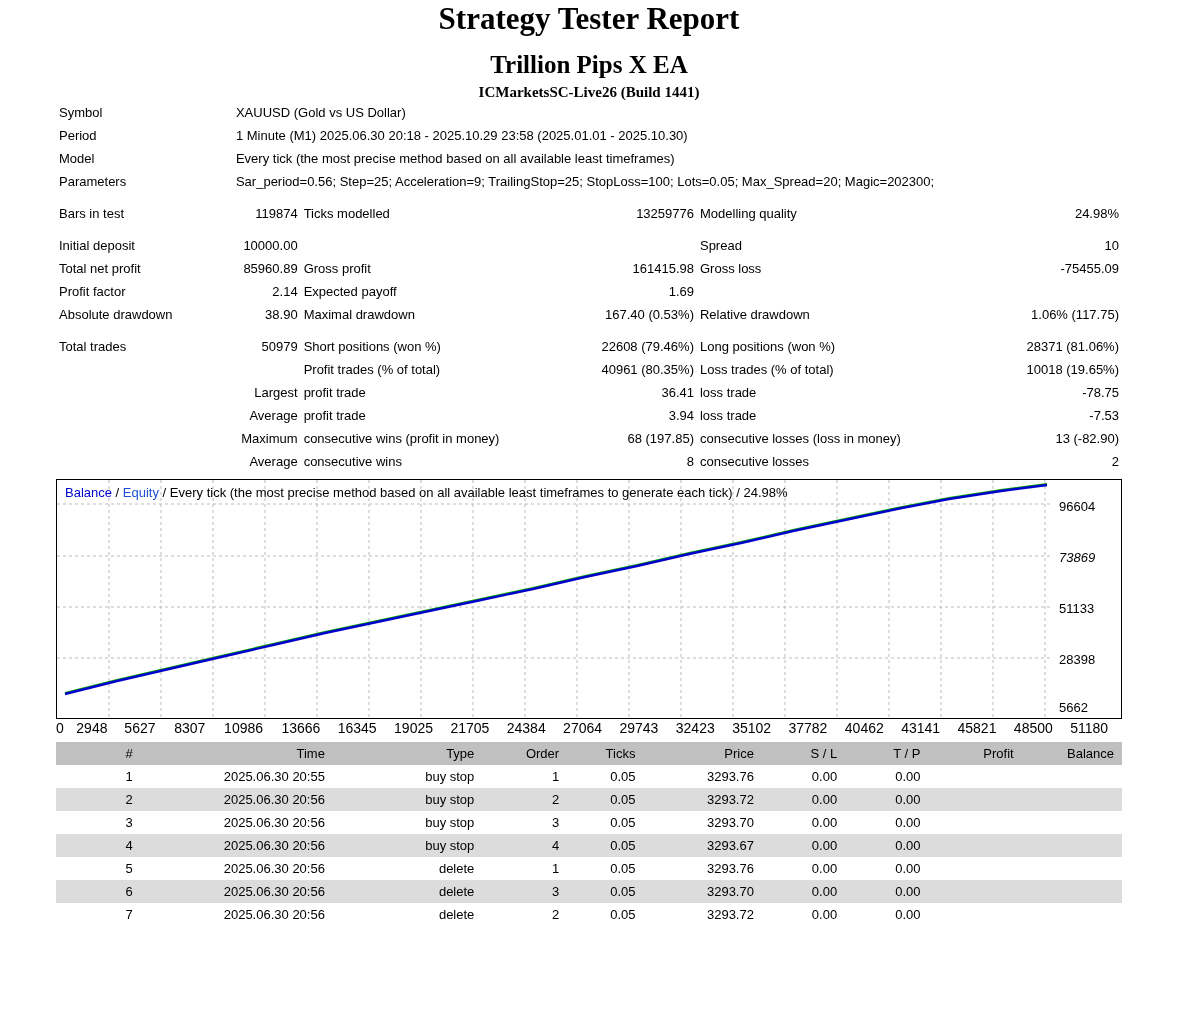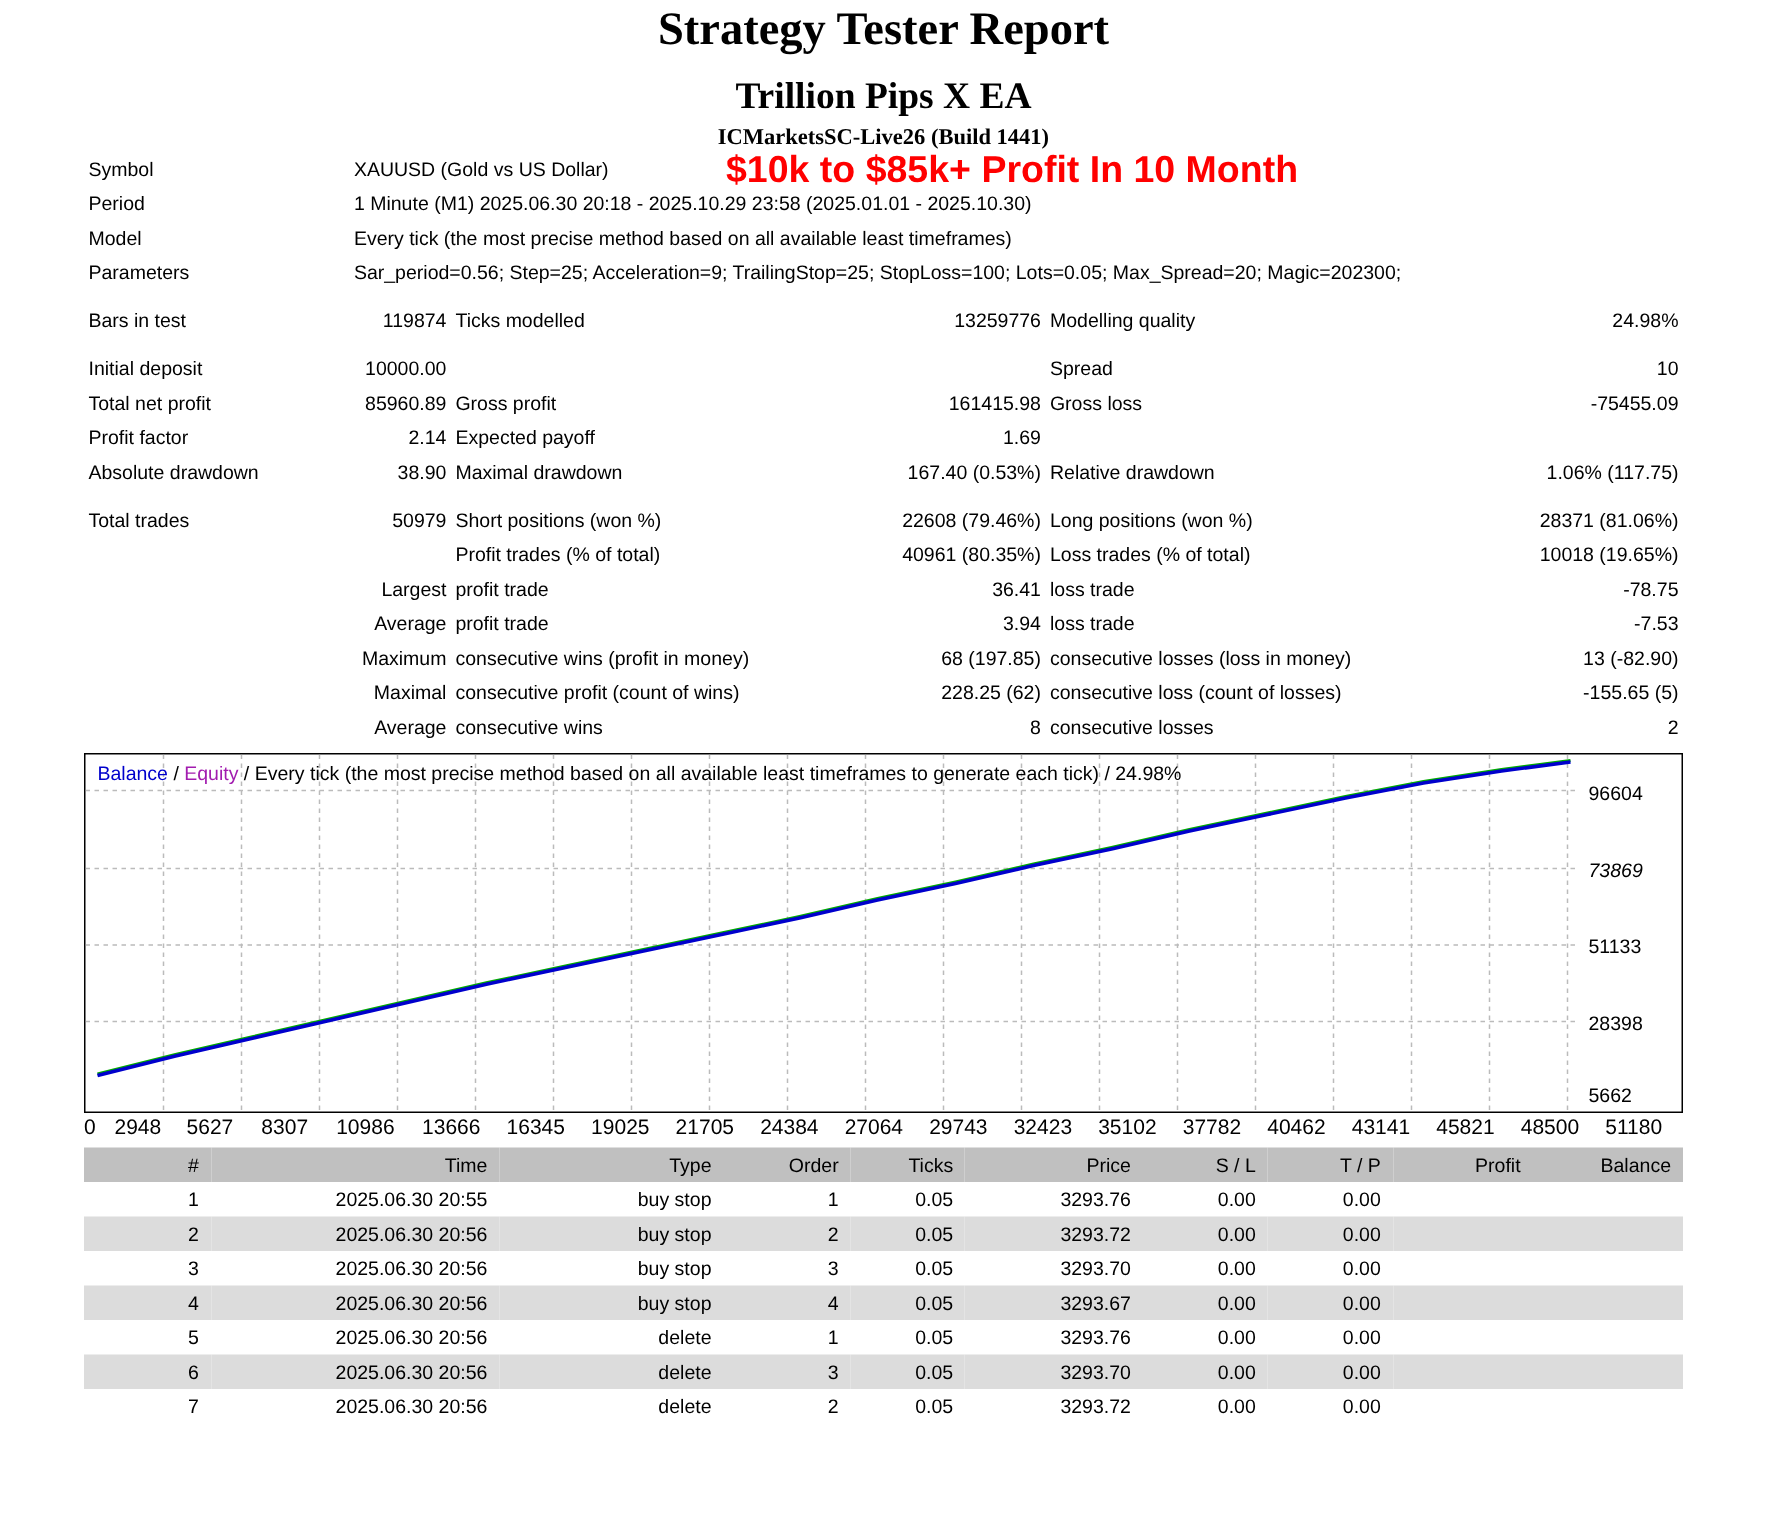--- a/index.html
+++ b/index.html
@@ -89,21 +89,21 @@
     overflow:hidden;
   }
   .chart-legend{
     position:absolute;
     left:8px;top:5px;
     font-size:13px;
     white-space:nowrap;
     z-index:5;
   }
   .lg-balance{color:#0000cc;}
-  .lg-equity{color:#a21caf;}
+  .lg-equity{color:#1d4ed8;}
   .lg-rest{color:#000;}
   .yaxis{
     position:absolute;
     right:0;top:0;width:70px;height:100%;
     font-size:13px;
   }
   .ylab{
     position:absolute;
     left:8px;
     transform:translateY(-50%);
@@ -155,21 +155,20 @@
 </style>
 </head>
 <body>
 
 <div class="page">
 
   <div class="title-main">Strategy Tester Report</div>
   <div class="title-sub">Trillion Pips X EA</div>
   <div class="title-broker">ICMarketsSC-Live26 (Build 1441)</div>
 
-  <div class="banner">$10k to $85k+ Profit In 10 Month</div>
 
   <table class="summary">
     <tbody>
         <tr>
       <td class="lbl c1">Symbol</td>
       <td class="lbl" colspan="5">XAUUSD (Gold vs US Dollar)</td>
     </tr>
     <tr>
       <td class="lbl c1">Period</td>
       <td class="lbl" colspan="5">1 Minute (M1) 2025.06.30 20:18 - 2025.10.29 23:58 (2025.01.01 - 2025.10.30)</td>
@@ -263,28 +262,20 @@
       <td class="lbl">loss trade</td>
       <td class="num">-7.53</td>
     </tr>
     <tr>
       <td></td>
       <td class="num">Maximum</td>
       <td class="lbl">consecutive wins (profit in money)</td>
       <td class="num">68 (197.85)</td>
       <td class="lbl">consecutive losses (loss in money)</td>
       <td class="num">13 (-82.90)</td>
-    </tr>
-    <tr>
-      <td></td>
-      <td class="num">Maximal</td>
-      <td class="lbl">consecutive profit (count of wins)</td>
-      <td class="num">228.25 (62)</td>
-      <td class="lbl">consecutive loss (count of losses)</td>
-      <td class="num">-155.65 (5)</td>
     </tr>
     <tr>
       <td></td>
       <td class="num">Average</td>
       <td class="lbl">consecutive wins</td>
       <td class="num">8</td>
       <td class="lbl">consecutive losses</td>
       <td class="num">2</td>
     </tr>
   </tbody>

